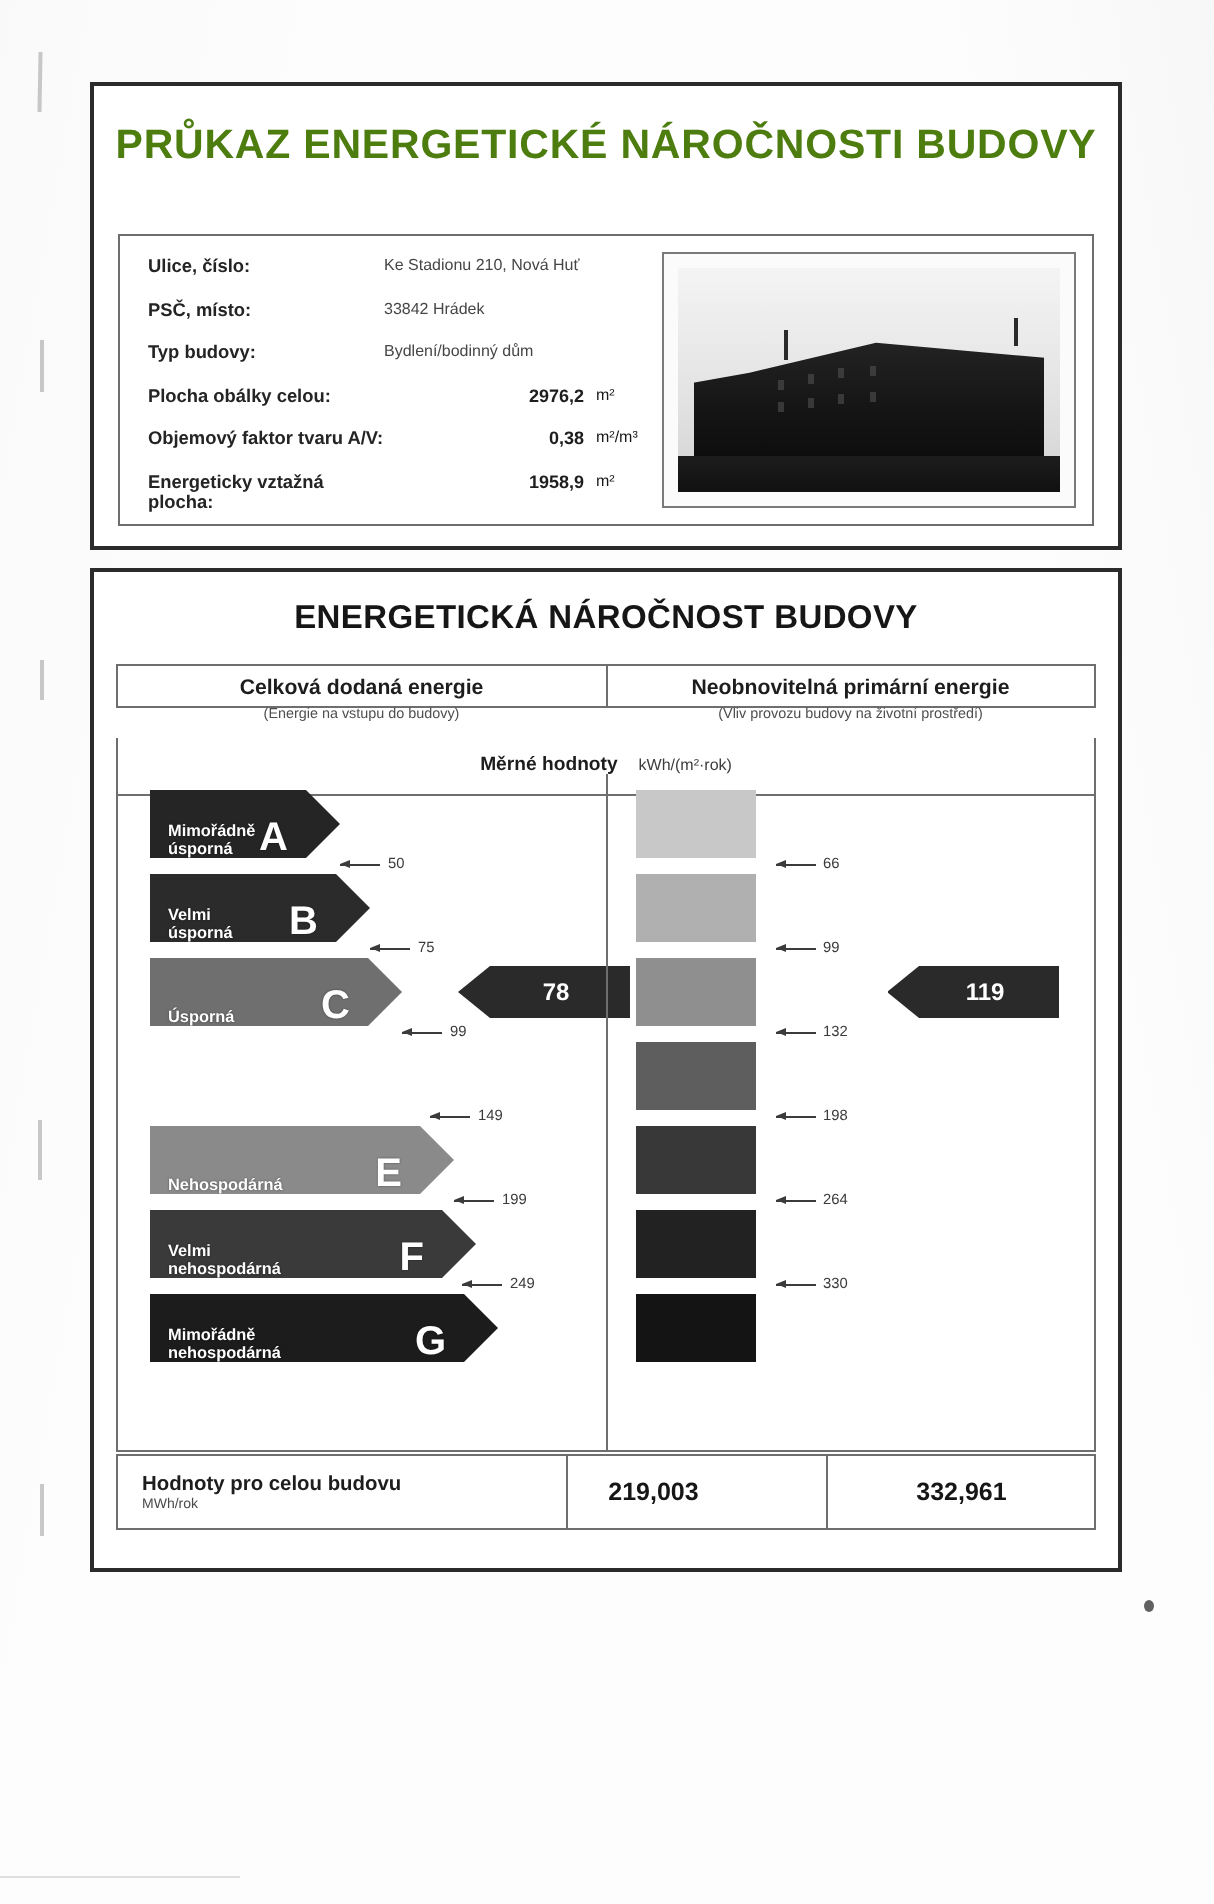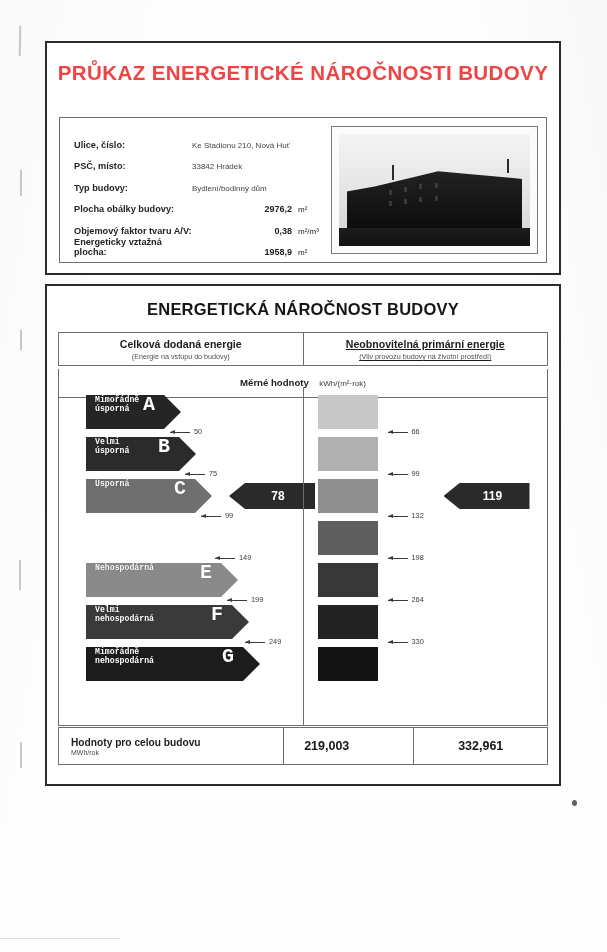--- a/index.html
+++ b/index.html
@@ -49,21 +49,21 @@
   #block-header { left: 45px; top: 41px; width: 516px; height: 234px; }
   #block-energy { left: 45px; top: 284px; width: 516px; height: 502px; }
 
   
   .doc-title {
     text-align: center;
     font-size: 20.5px;
     font-weight: bold;
     letter-spacing: .4px;
     margin: 18px 0 0 0;
-    color: #ef4444;
+    color: #4d7c0f;
   }
   .doc-subtitle {
     text-align: center;
     font-size: 7.6px;
     color: #4a4a4a;
     margin: 7px 14px 0 14px;
     letter-spacing: .15px;
   }
 
   
@@ -76,21 +76,21 @@
     border: 1px solid #6e6e6e;
     box-sizing: border-box;
     display: flex;
   }
   .info-table {
     flex: 1 1 auto;
     padding: 10px 0 0 14px;
   }
   .info-row {
     display: flex;
-    align-items: flex-end;
+    align-items: flex-start;
     height: 21.5px;
   }
   .info-label {
     font-size: 9.2px;
     font-weight: bold;
     color: #242424;
     width: 118px;
     flex: 0 0 118px;
   }
   .info-value {
@@ -153,32 +153,32 @@
     text-align: center;
     font-size: 16.5px;
     font-weight: bold;
     margin: 14px 0 0 0;
     letter-spacing: .2px;
     color: #161616;
   }
   .cols-head {
     position: absolute;
     left: 11px; top: 46px; right: 11px;
-    height: 34px;
+    height: 22px;
     border: 1px solid #6e6e6e;
     box-sizing: border-box;
     display: flex;
   }
   .col-head {
     flex: 1 1 0;
     text-align: center;
     padding-top: 5px;
     box-sizing: border-box;
   }
-  .col-head + .col-head { border-left: 1px solid #6e6e6e; text-decoration: underline; }
+  .col-head + .col-head { border-left: 1px solid #6e6e6e; }
   .col-head .h1 {
     font-size: 10.6px;
     font-weight: bold;
     color: #1d1d1d;
   }
   .col-head .h2 {
     font-size: 7.2px;
     color: #4f4f4f;
     margin-top: 2px;
   }
@@ -212,30 +212,29 @@
   .scale-col + .scale-col { border-left: 1px solid #6e6e6e; }
 
   
   .class-row {
     position: absolute;
     left: 12px;
     height: 34px;
   }
   .arrow {
     position: absolute;
-    left: 15px; top: 0;
+    left: 4px; top: 0;
     height: 100%;
     display: flex;
-    align-items: flex-start;
+    align-items: flex-end;
     justify-content: space-between;
     padding: 0 26px 0 9px;
     box-sizing: border-box;
     clip-path: polygon(0 0, calc(100% - 17px) 0, 100% 50%, calc(100% - 17px) 100%, 0 100%);
     color: #fff;
-    font-family: Liberation Mono, monospace;
   }
   .arrow .cls-label {
     font-size: 8.2px;
     font-weight: bold;
     line-height: 1.12;
     text-shadow: 0 0 1px rgba(0,0,0,.5);
     white-space: pre-line;
   }
   .arrow .cls-letter {
     font-size: 20px;
@@ -353,21 +352,21 @@
         <span class="info-label">PSČ, místo:</span>
         <span class="info-value">33842 Hrádek</span>
       </div>
 
       <div class="info-row">
         <span class="info-label">Typ budovy:</span>
         <span class="info-value">Bydlení/bodinný dům</span>
       </div>
 
       <div class="info-row">
-        <span class="info-label">Plocha obálky budovy:</span>
+        <span class="info-label">Plocha obálky celou:</span>
         <span class="info-value num">2976,2</span>
         <span class="unit">m²</span>
       </div>
 
       <div class="info-row">
         <span class="info-label">Objemový faktor tvaru A/V:</span>
         <span class="info-value num">0,38</span>
         <span class="unit">m²/m³</span>
       </div>
 
@@ -452,21 +451,21 @@
           </div>
         </div>
         <div class="boundary" style="top: 208px; left: 168px;"><span class="tick"></span><span>199</span></div>
         <div class="class-row" style="top: 218px; width: 163px;">
           <div class="arrow" style="width: 163px; background: rgb(58, 58, 58);">
             <span class="cls-label">Velmi
 nehospodárná</span>
             <span class="cls-letter">F</span>
           </div>
         </div>
-        <div class="boundary" style="top: 250px; left: 186px; text-align: center;"><span class="tick"></span><span>249</span></div>
+        <div class="boundary" style="top: 250px; left: 172px; text-align: center;"><span class="tick"></span><span>249</span></div>
         <div class="class-row" style="top: 260px; width: 174px;">
           <div class="arrow" style="width: 174px; background: rgb(28, 28, 28);">
             <span class="cls-label">Mimořádně
 nehospodárná</span>
             <span class="cls-letter">G</span>
           </div>
         </div>
         <div class="value-arrow" style="top: 96px; left: 170px;">78</div>
       </div>
     <div class="scale-col" id="col-right">

